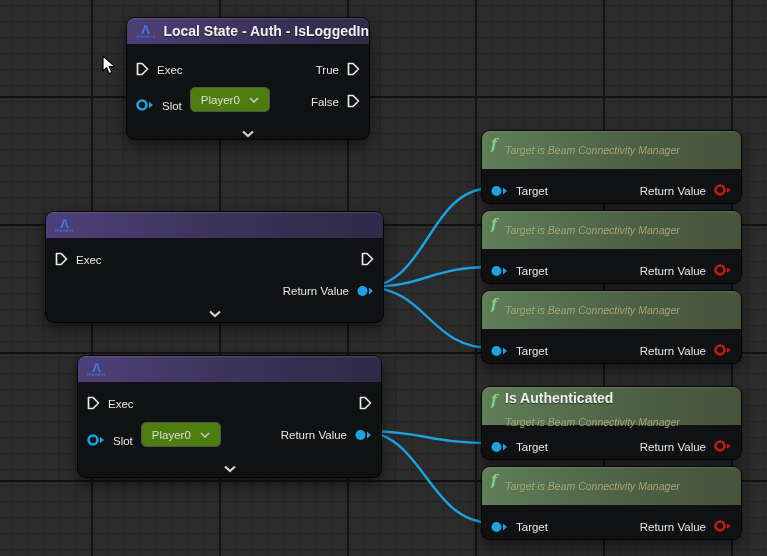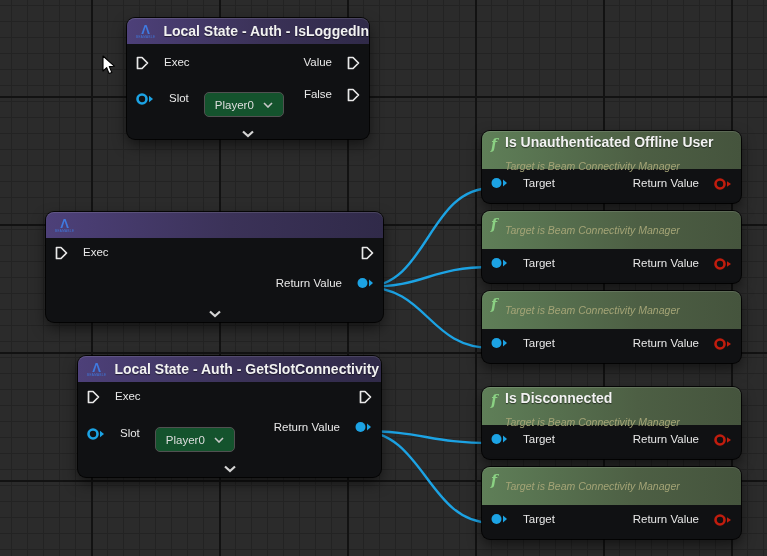--- a/index.html
+++ b/index.html
@@ -46,30 +46,30 @@
   .beam-icon { display:flex; flex-direction:column; align-items:center; line-height:1; color:#3f7ae0; }
   .beam-icon .glyph { font-size:13px; font-weight:bold; }
   .beam-icon .micro { font-size:3px; letter-spacing:.4px; color:#3f7ae0; }
   .fn-icon {
     font-family:"DejaVu Serif", serif; font-style:italic; font-weight:bold;
     font-size:14px; color:#8bd183; line-height:1; margin-top:3px;
   }
   .hdr-text { display:flex; flex-direction:column; }
   
   .row {
-    position:absolute; display:flex; align-items:flex-start; gap:15px;
+    position:absolute; display:flex; align-items:flex-end; gap:8px;
     height:20px; font-size:11.5px; color:#e8e8e8; white-space:nowrap;
   }
   .row.l { left:9px; }
   .row.r { right:9px; }
   .pin { display:flex; align-items:center; }
   
   .dropdown {
     display:flex; align-items:center; gap:9px;
-    background:#14532d; border:1px solid #515151; border-radius:5px;
+    background:#4d7c0f; border:1px solid #515151; border-radius:5px;
     height:25px; padding:0 10px; box-sizing:border-box;
     color:#dedede; font-size:11.5px; cursor:pointer;
   }
   
   .collapse { position:absolute; left:50%; transform:translateX(-50%); cursor:pointer; }
 </style>
 </head>
 <body>
 
 <div id="canvas">
@@ -94,21 +94,21 @@
     </div>
     <div class="row l" style="top:38px;">
       <span class="pin">
         <svg width="13" height="14" viewBox="0 0 13 14">
             <path d="M1.5 1.5 H6 L11.5 7 L6 12.5 H1.5 Z" fill="none" stroke="#e8e8e8" stroke-width="1.7" stroke-linejoin="round"></path>
           </svg>
       </span>
       <span>Exec</span>
     </div>
     <div class="row r" style="top:38px;">
-      <span>Value</span>
+      <span>True</span>
       <span class="pin">
         <svg width="13" height="14" viewBox="0 0 13 14">
             <path d="M1.5 1.5 H6 L11.5 7 L6 12.5 H1.5 Z" fill="none" stroke="#e8e8e8" stroke-width="1.7" stroke-linejoin="round"></path>
           </svg>
       </span>
     </div>
     <div class="row r" style="top:70px;margin-left:21px;">
       <span>False</span>
       <span class="pin">
         <svg width="13" height="14" viewBox="0 0 13 14">
@@ -175,21 +175,20 @@
         </svg>
     </div>
   </div>
 
   <div class="node" style="left:78px; top:356px; width:303px; height:121px;">
     <div class="hdr hdr-purple">
       <span class="beam-icon">
         <span class="glyph">Λ</span>
         <span class="micro">BEAMABLE</span>
       </span>
-      <span class="node-title">Local State - Auth - GetSlotConnectivity</span>
     </div>
     <div class="row l" style="top:34px;">
       <span class="pin">
         <svg width="13" height="14" viewBox="0 0 13 14">
             <path d="M1.5 1.5 H6 L11.5 7 L6 12.5 H1.5 Z" fill="none" stroke="#e8e8e8" stroke-width="1.7" stroke-linejoin="round"></path>
           </svg>
       </span>
       <span>Exec</span>
     </div>
     <div class="row r" style="top:34px;">
@@ -227,21 +226,20 @@
       <svg width="13" height="8" viewBox="0 0 13 8">
           <path d="M1.5 1.5 L6.5 6 L11.5 1.5" fill="none" stroke="#d4d4d4" stroke-width="2.2"></path>
         </svg>
     </div>
   </div>
 
   <div class="node" style="left:482px; top:131px; width:259px; height:72px;">
     <div class="hdr hdr-green">
       <span class="fn-icon">f</span>
       <span class="hdr-text">
-        <span class="node-title">Is Unauthenticated Offline User</span>
         <span class="node-sub">Target is Beam Connectivity Manager</span>
       </span>
     </div>
     <div class="row l" style="top:46px;">
       <span class="pin">
         <svg width="17" height="12" viewBox="0 0 17 12">
             <circle cx="5.5" cy="6" r="5" fill="#1ca3e4"></circle>
             <path d="M12 2.6 L16 6 L12 9.4 Z" fill="#1ca3e4"></path>
           </svg>
       </span>
@@ -309,21 +307,21 @@
             <path d="M13 4.2 L17 7 L13 9.8 Z" fill="#c11d0e"></path>
           </svg>
       </span>
     </div>
   </div>
 
   <div class="node" style="left:482px; top:387px; width:259px; height:72px;">
     <div class="hdr hdr-green">
       <span class="fn-icon">f</span>
       <span class="hdr-text">
-        <span class="node-title">Is Disconnected</span>
+        <span class="node-title">Is Authenticated</span>
         <span class="node-sub">Target is Beam Connectivity Manager</span>
       </span>
     </div>
     <div class="row l" style="top:46px;">
       <span class="pin">
         <svg width="17" height="12" viewBox="0 0 17 12">
             <circle cx="5.5" cy="6" r="5" fill="#1ca3e4"></circle>
             <path d="M12 2.6 L16 6 L12 9.4 Z" fill="#1ca3e4"></path>
           </svg>
       </span>

